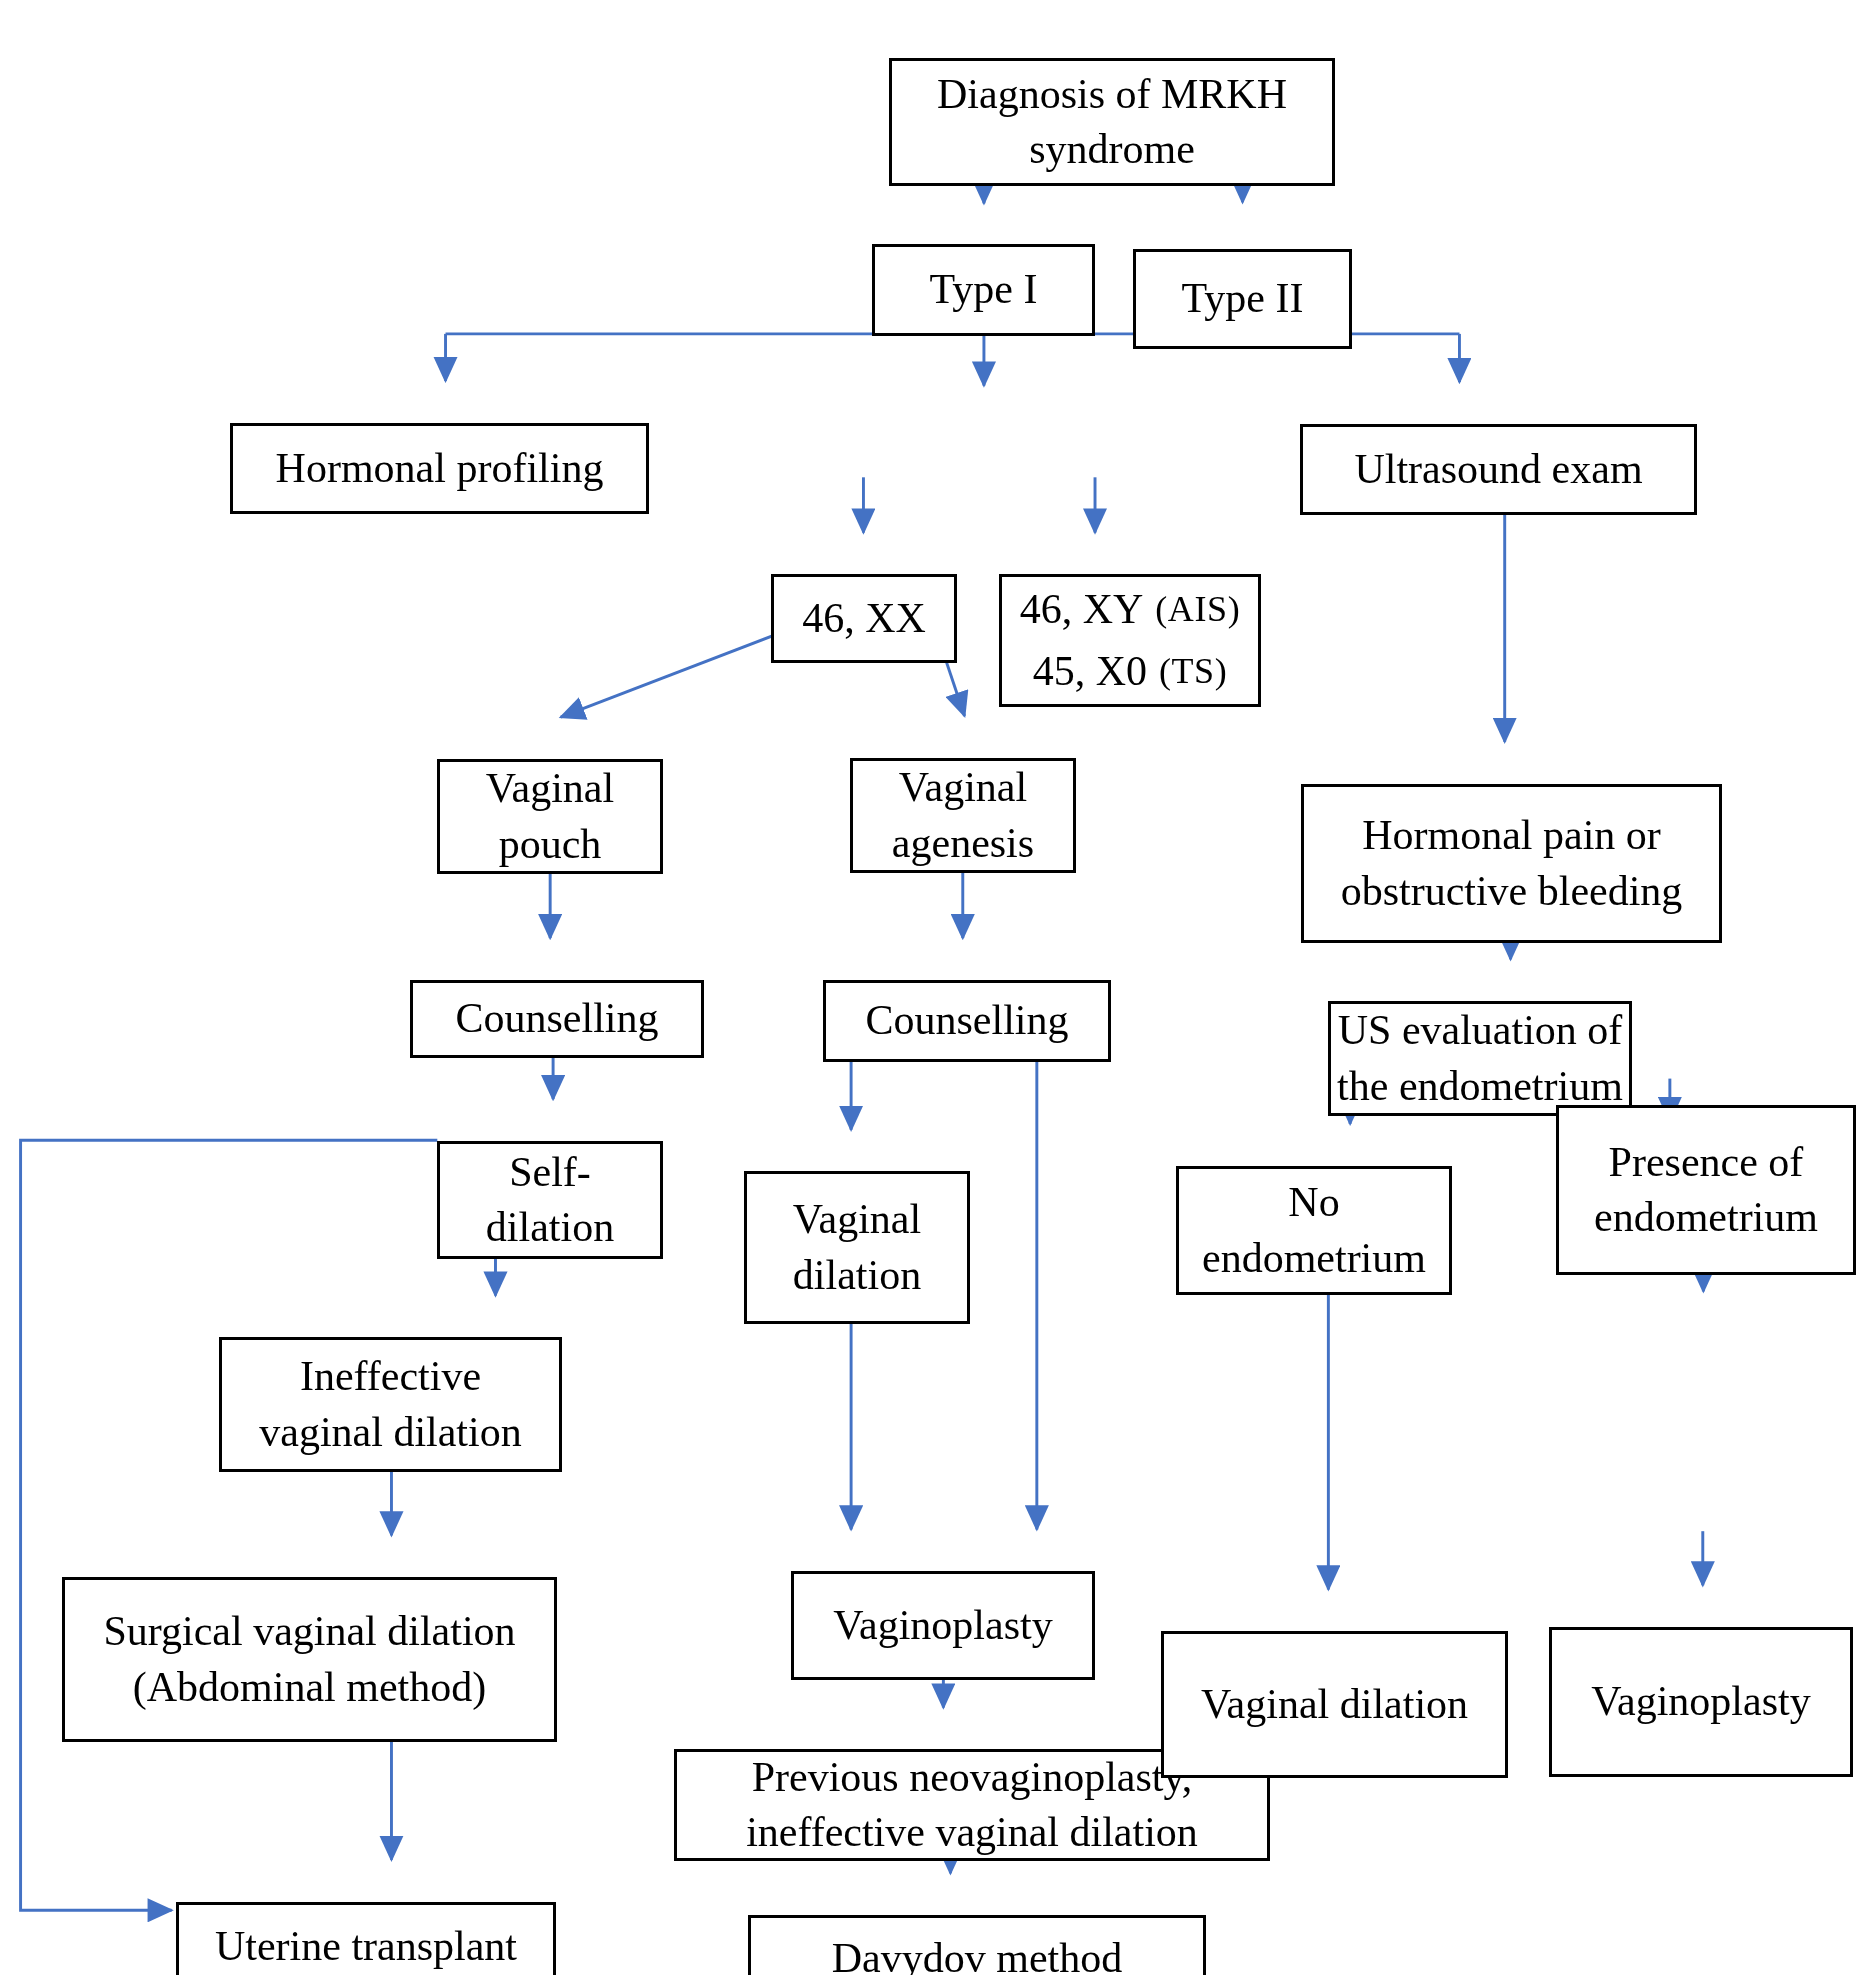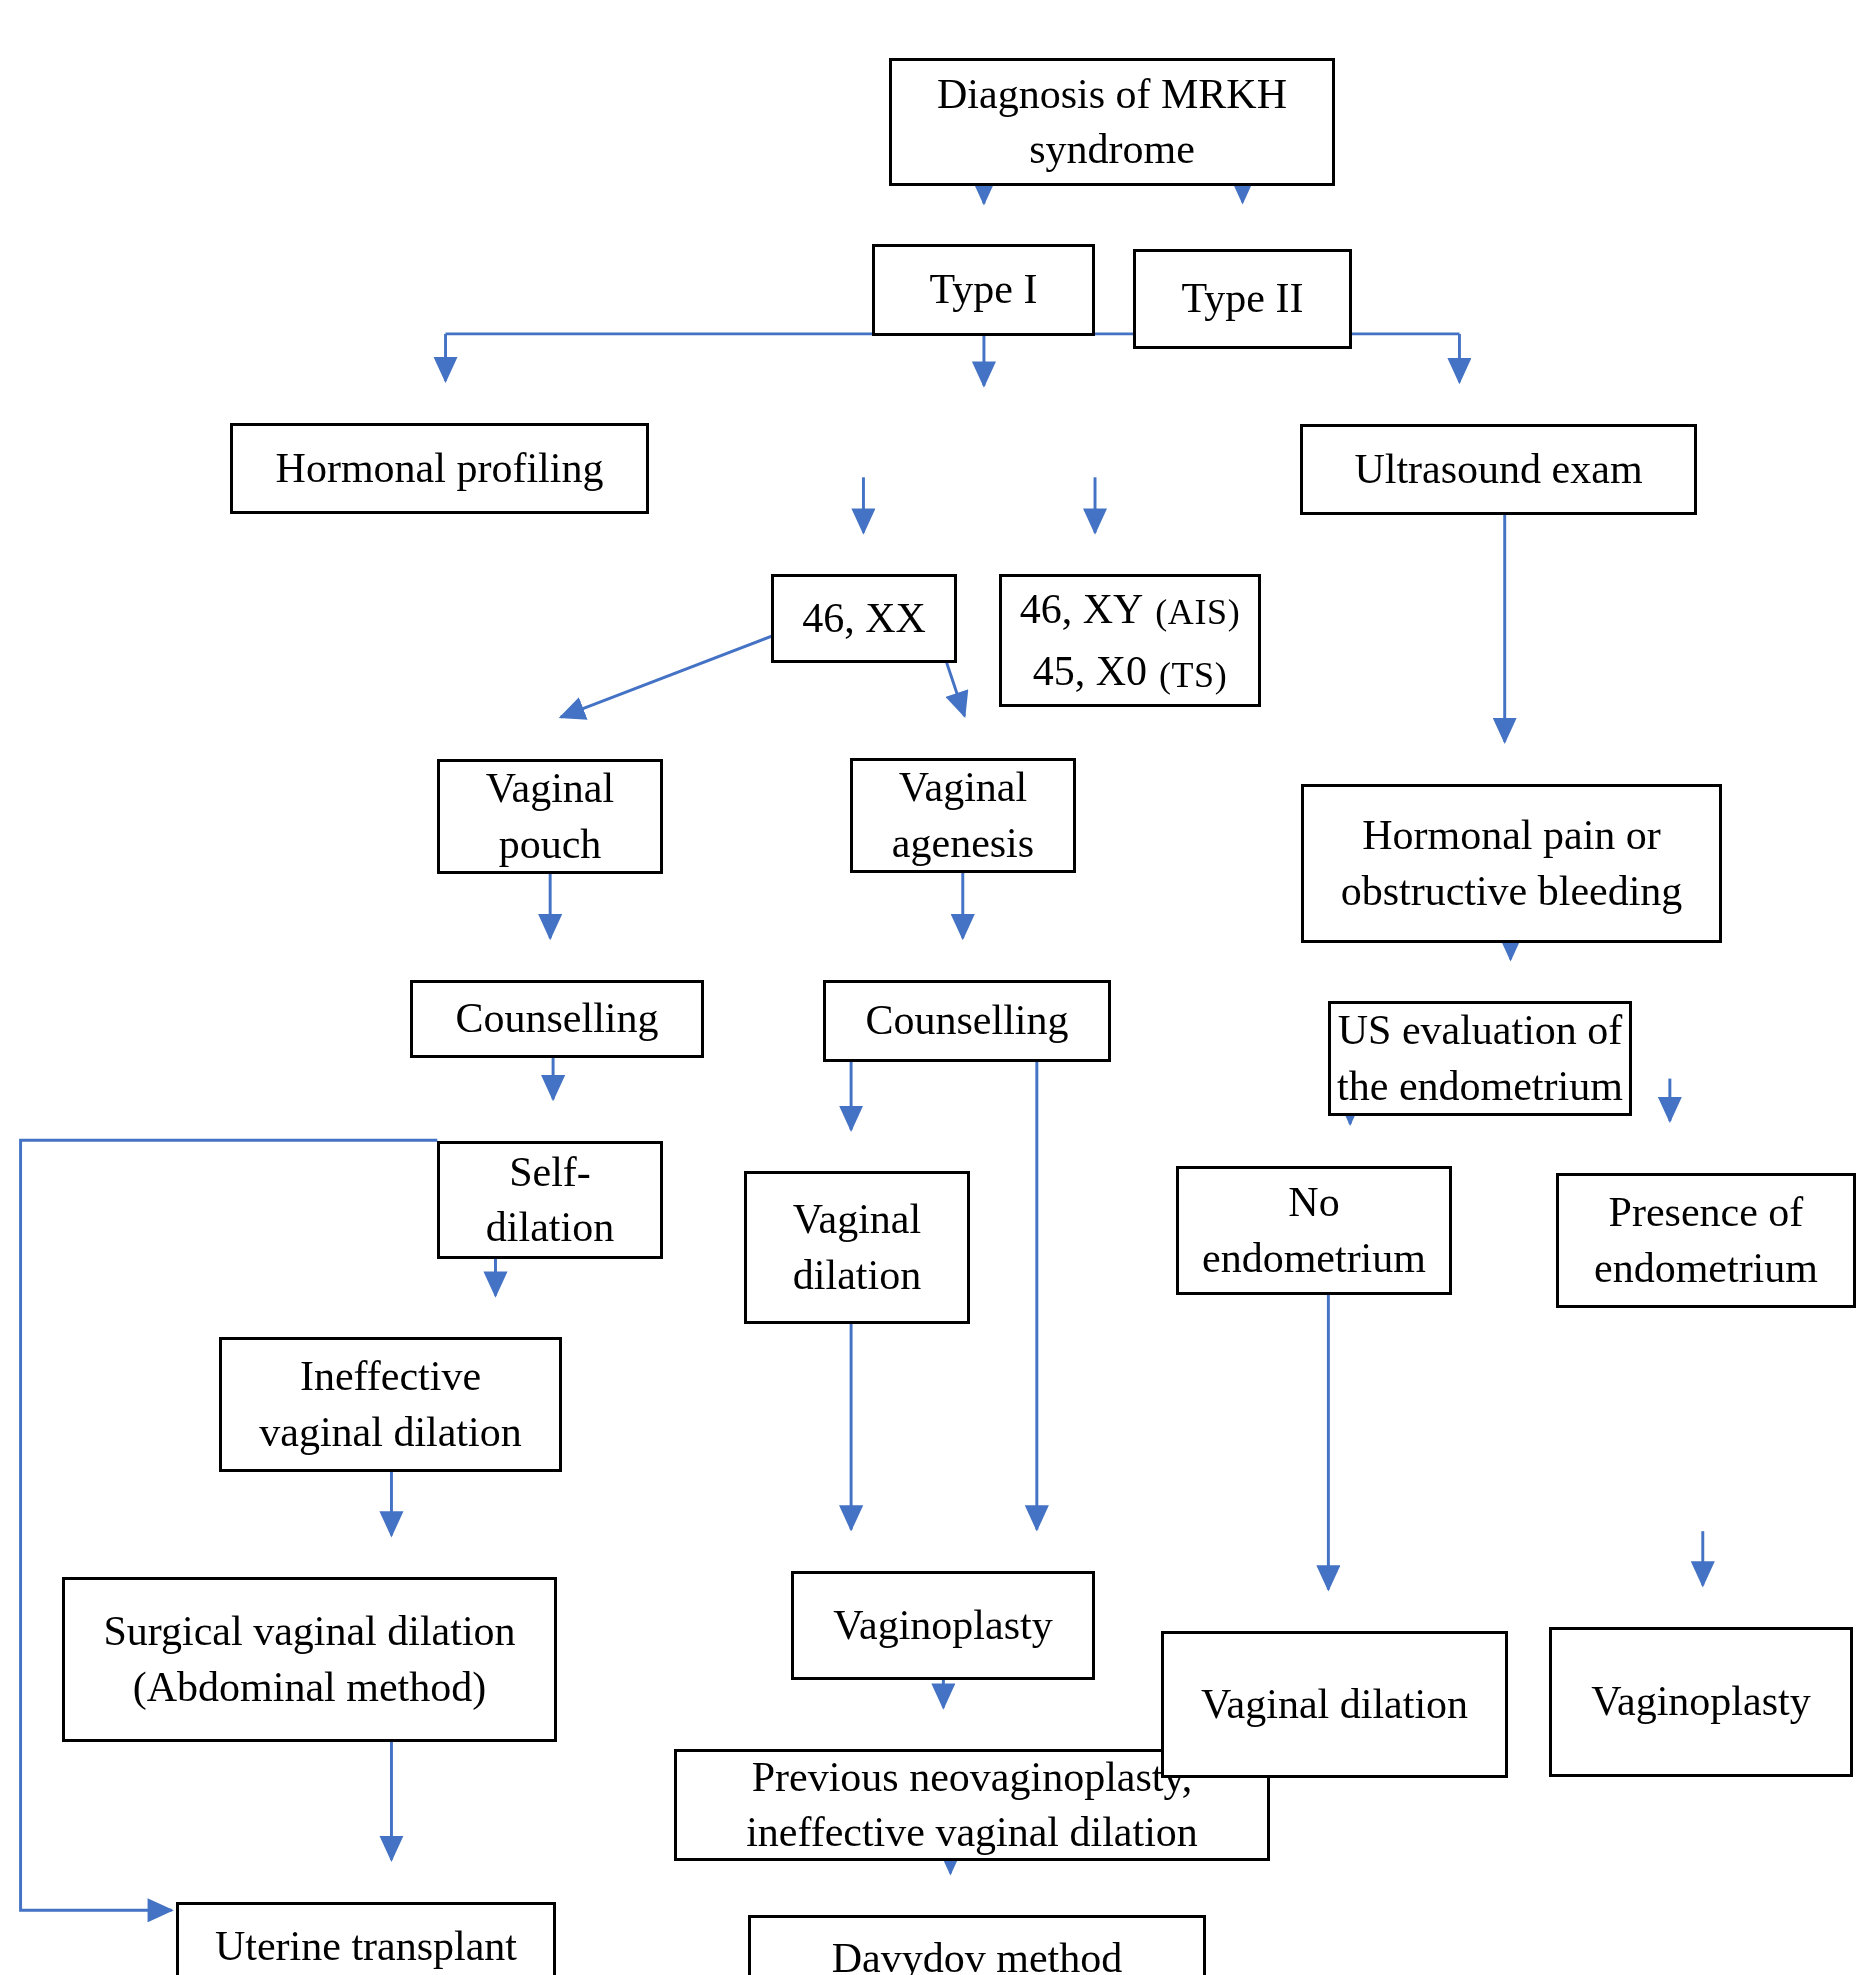--- a/index.html
+++ b/index.html
@@ -4,21 +4,21 @@
 <style>
   html,body{margin:0;padding:0;background:#ffffff;}
   #canvas{position:relative;width:1875px;height:1975px;background:#ffffff;overflow:hidden;
           font-family:"Liberation Serif", serif;color:#000;}
   .edges{position:absolute;left:0;top:0;width:1875px;height:1975px;}
   .node{position:absolute;box-sizing:border-box;border:3.5px solid #000;background:#fff;
         display:flex;align-items:center;justify-content:center;text-align:center;
         font-size:42px;line-height:1.32;margin-top:37px;}
   .node span{white-space:pre-line;}
   .col{flex-direction:column;}
-  .xyrow{display:flex;align-items:flex-end;justify-content:center;margin:3.5px 0;}
+  .xyrow{display:flex;align-items:center;justify-content:center;margin:3.5px 0;}
   .xyrow .small{font-size:36px;margin-left:11.8px;letter-spacing:0.6px;}
 </style>
 </head>
 <body>
 
 <div id="canvas">
 
   <svg class="edges" width="1875" height="1975" viewBox="0 0 3190 3360" fill="none" stroke="#4472c4" stroke-width="5">
     <defs>
       <marker id="arr" viewBox="0 0 12 11" refX="11" refY="5.5" markerWidth="9" markerHeight="8.2" orient="auto" markerUnits="strokeWidth">
@@ -159,21 +159,21 @@
   <div class="node" style="left:1328px;top:964px;width:304px;height:115px">
     <span>US evaluation of
 the endometrium</span>
   </div>
 
   <div class="node" style="left:1176px;top:1129px;width:276px;height:129px">
     <span>No
 endometrium</span>
   </div>
 
-  <div class="node" style="left:1556px;top:1136px;width:300px;height:135px">
+  <div class="node" style="left:1556px;top:1068px;width:300px;height:170px">
     <span>Presence of
 endometrium</span>
   </div>
 
 
   <div class="node" style="left:1161px;top:1594px;width:347px;height:147px">
     <span>Vaginal dilation</span>
   </div>
 
   <div class="node" style="left:1549px;top:1590px;width:304px;height:150px">

